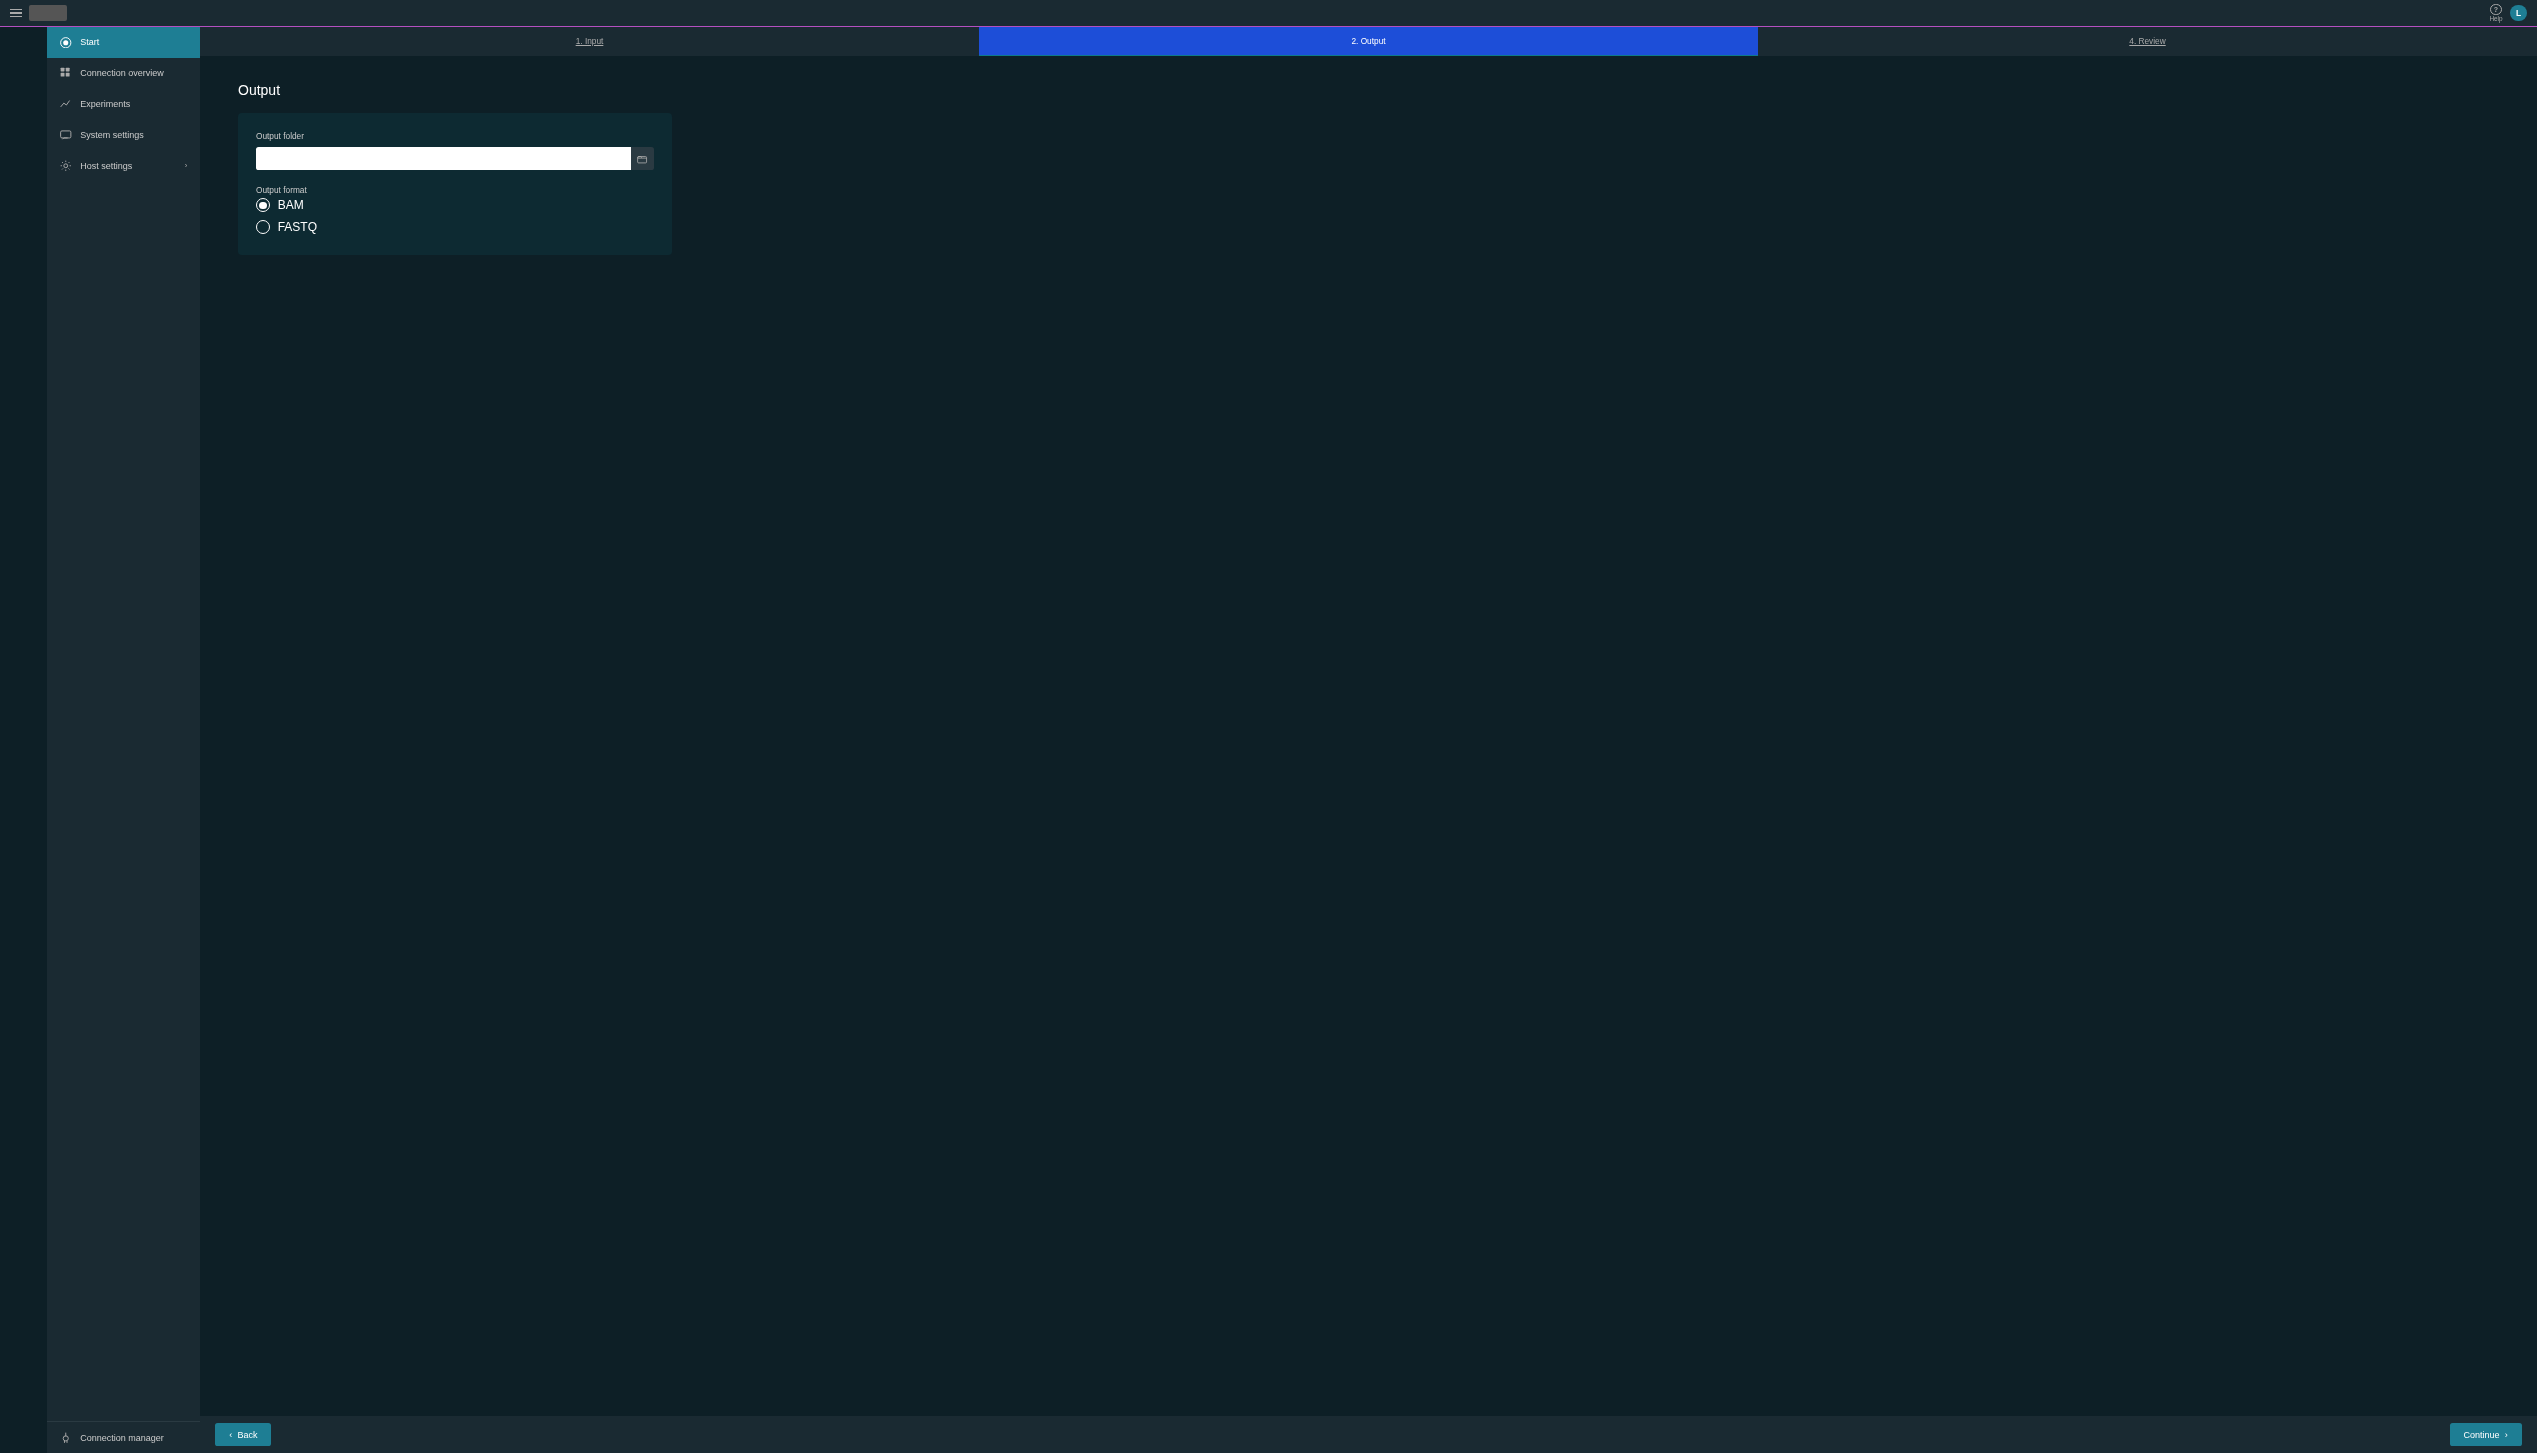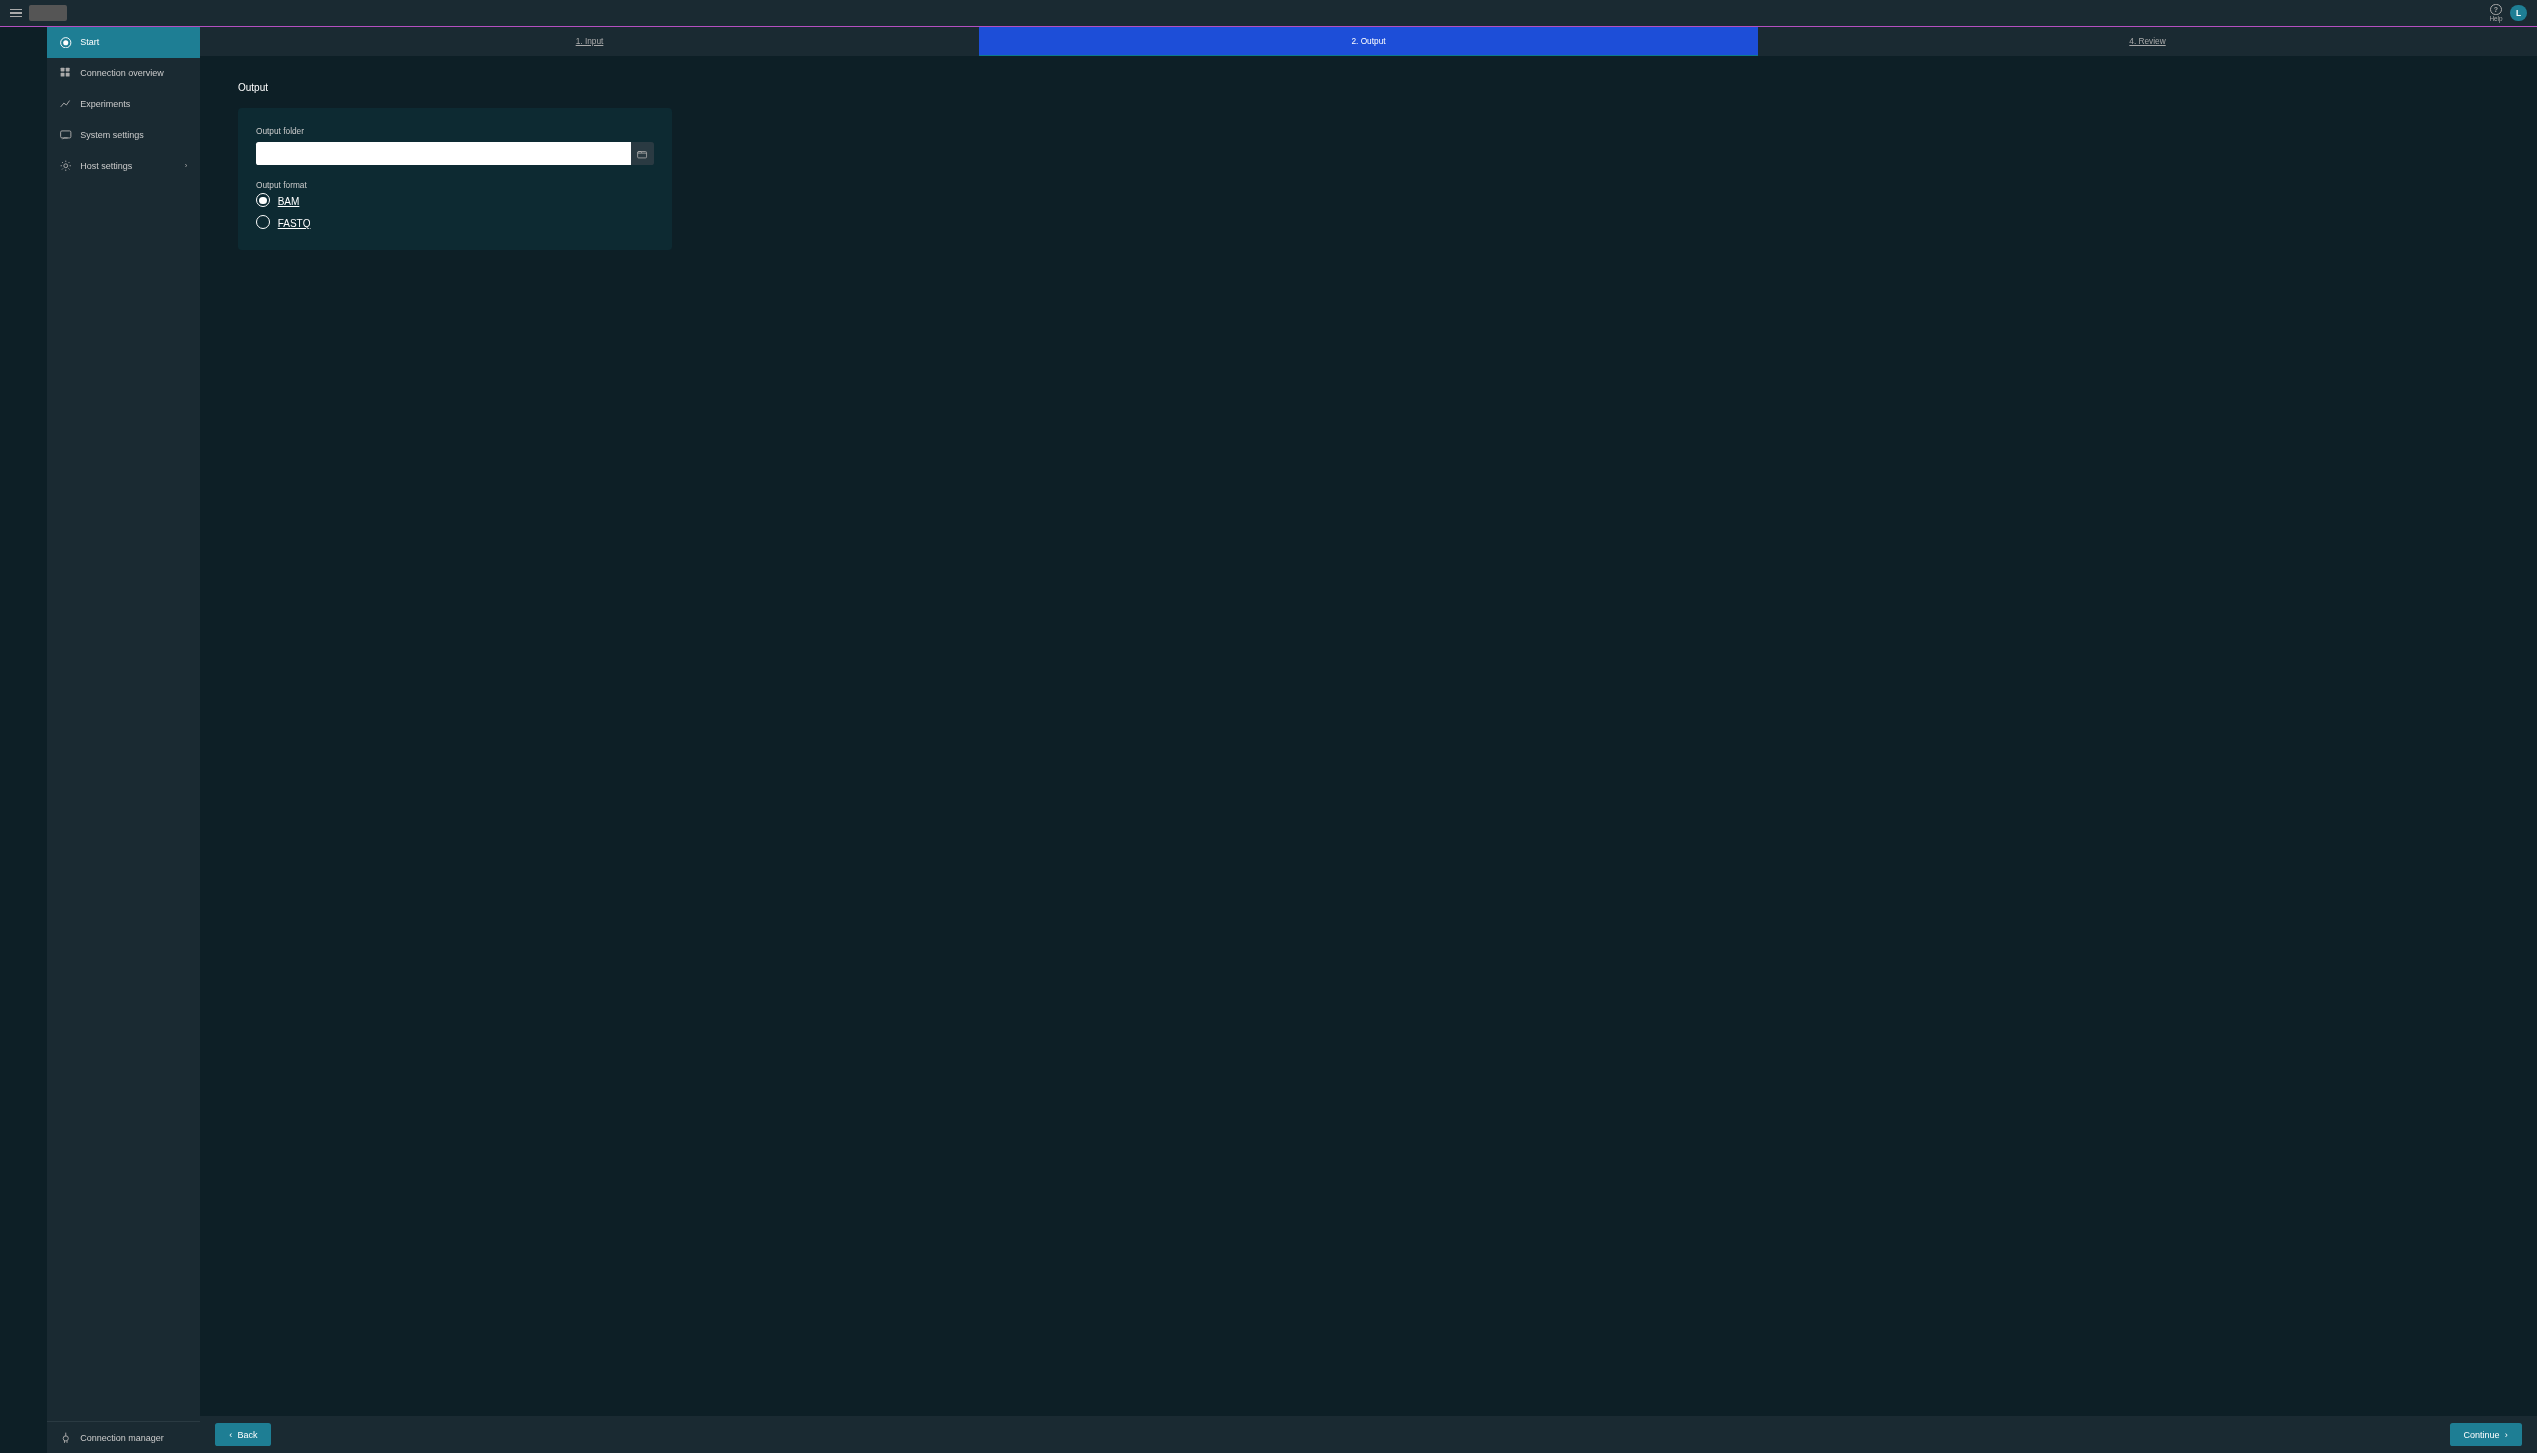--- a/index.html
+++ b/index.html
@@ -77,21 +77,21 @@
     .step-tab.active {
       background: #1d4ed8;
       color: #fff;
       text-decoration: none;
       border-bottom: 1.9px solid #0d7a8a;
     }
 
     
     .page-content { flex: 1; padding: 25.5px 38px; overflow-y: auto; }
 
-    .page-title { font-size: 10px; font-weight: 400; margin-bottom: 15.3px; color: #fff; }
+    .page-title { font-size: 14px; font-weight: 400; margin-bottom: 15.3px; color: #fff; }
 
     .card {
       background: #0d2a32;
       border-radius: 3.8px;
       padding: 18px 18px 20.4px;
       max-width: 434px;
     }
 
     .field-label { font-size: 8.3px; color: #ccc; margin-bottom: 6.4px; }
 
@@ -117,21 +117,21 @@
       align-items: center;
       justify-content: center;
       cursor: pointer;
       color: #aaa;
       font-size: 9px;
     }
 
     .format-label { font-size: 8.3px; color: #ccc; margin-top: 15.3px; margin-bottom: 3px; }
 
     .radio-group { display: flex; flex-direction: column; gap: 7.7px; }
-    .radio-item { display: flex; align-items: flex-end; gap: 7.7px; cursor: pointer; font-size: 10px; color: #fff; text-decoration: underline; }
+    .radio-item { display: flex; align-items: flex-end; gap: 7.7px; cursor: pointer; font-size: 12px; color: #fff; }
     .radio-circle {
       width: 14px;
       height: 14px;
       border-radius: 50%;
       border: 1.3px solid #fff;
       display: flex;
       align-items: center;
       justify-content: center;
       flex-shrink: 0;
     }

